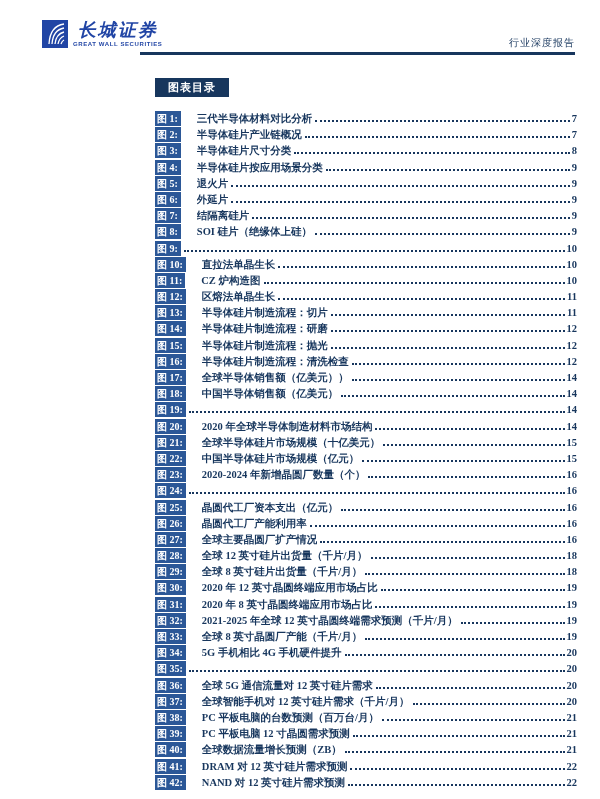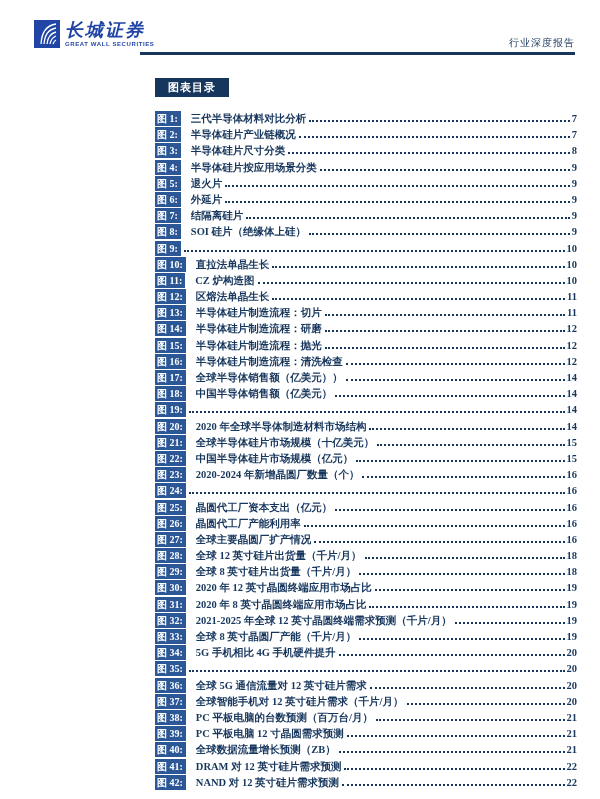--- a/index.html
+++ b/index.html
@@ -6,22 +6,22 @@
   html, body { width: 600px; height: 799px; }
   body {
     position: relative;
     width: 600px; height: 799px;
     background: #ffffff;
     font-family: "Liberation Serif", "DejaVu Serif", serif;
     overflow: hidden;
   }
   
   .logo {
-    position: absolute; left: 34px; top: 20px;
-    display: flex; align-items: flex-start; gap: 5px;
+    position: absolute; left: 42px; top: 20px;
+    display: flex; align-items: flex-start; gap: 5px; text-align: center;
   }
   .logo-mark { width: 26px; height: 28px; display: block; }
   .logo-text-col { display: flex; flex-direction: column; }
   .logo-cn {
     font-size: 18px; font-weight: bold; color: #2145a5;
     letter-spacing: 2px; line-height: 20px;
     font-style: italic;
   }
   .logo-en {
     font-size: 6px; font-weight: bold; color: #2145a5;
@@ -54,21 +54,21 @@
     font-size: 10.5px; font-weight: bold; color: #17365d;
     white-space: nowrap;
     cursor: pointer;
   }
   .toc-label {
     background: #2b5797; color: #ffffff;
     padding: 0 3px 0 2px;
     flex: 0 0 auto;
     font-size: 10px;
   }
-  .toc-title { margin-left: 10px; flex: 0 1 auto; overflow: hidden; }
+  .toc-title { margin-left: 16px; flex: 0 1 auto; overflow: hidden; }
   .toc-dots {
     flex: 1 1 auto;
     border-bottom: 2px dotted #17365d;
     margin: 0 2px 2px 3px;
     min-width: 8px;
     height: 1px;
   }
   .toc-page { flex: 0 0 auto; font-size: 10.5px; }
 </style>
 </head>

